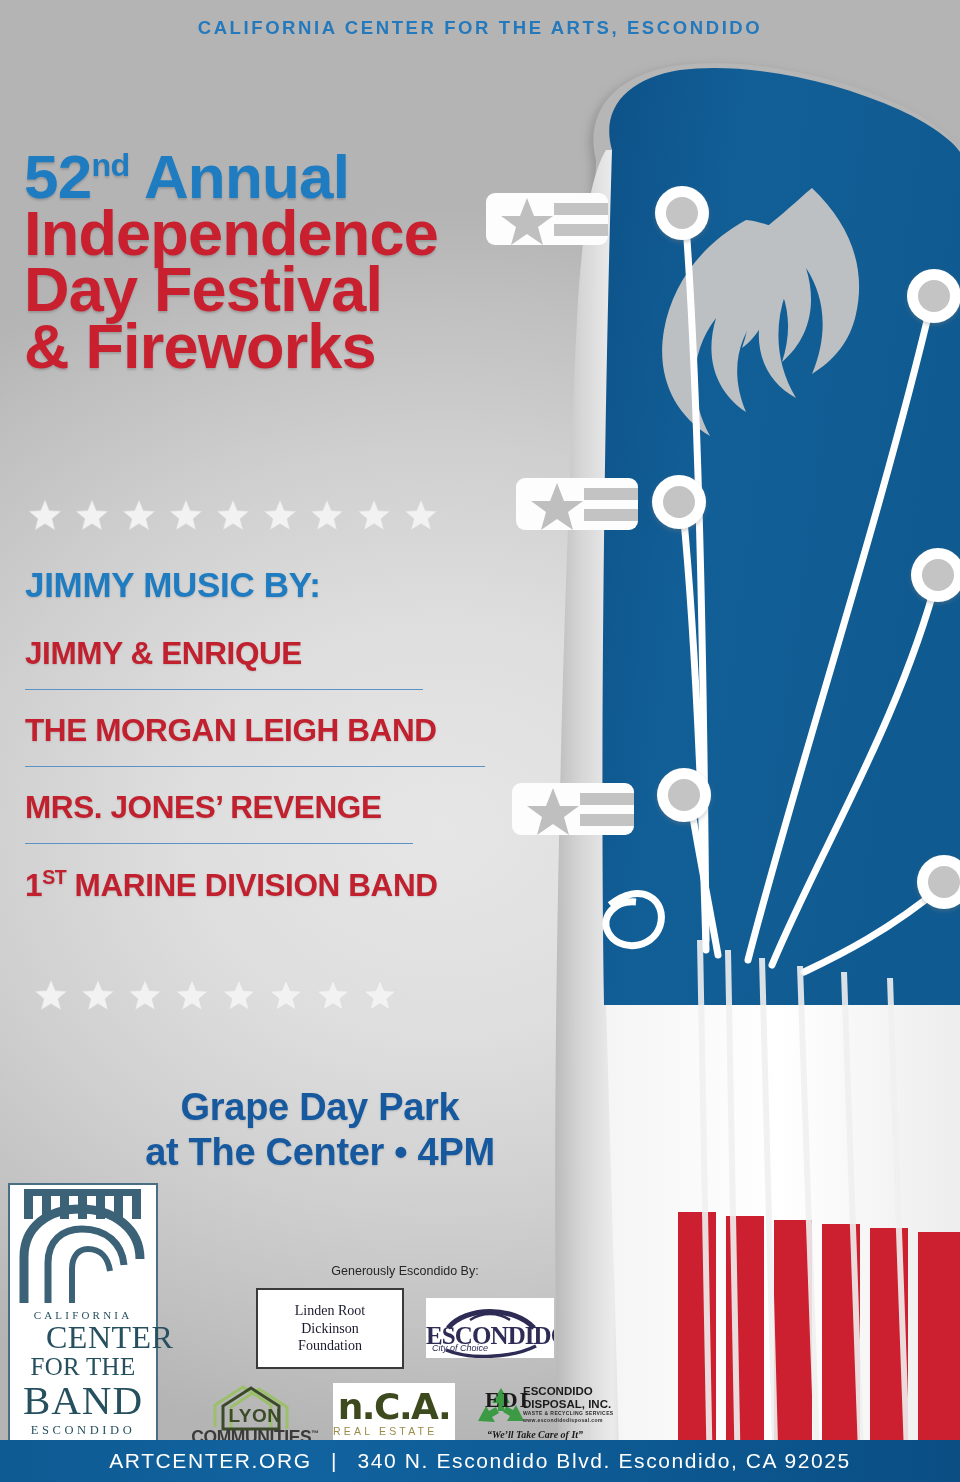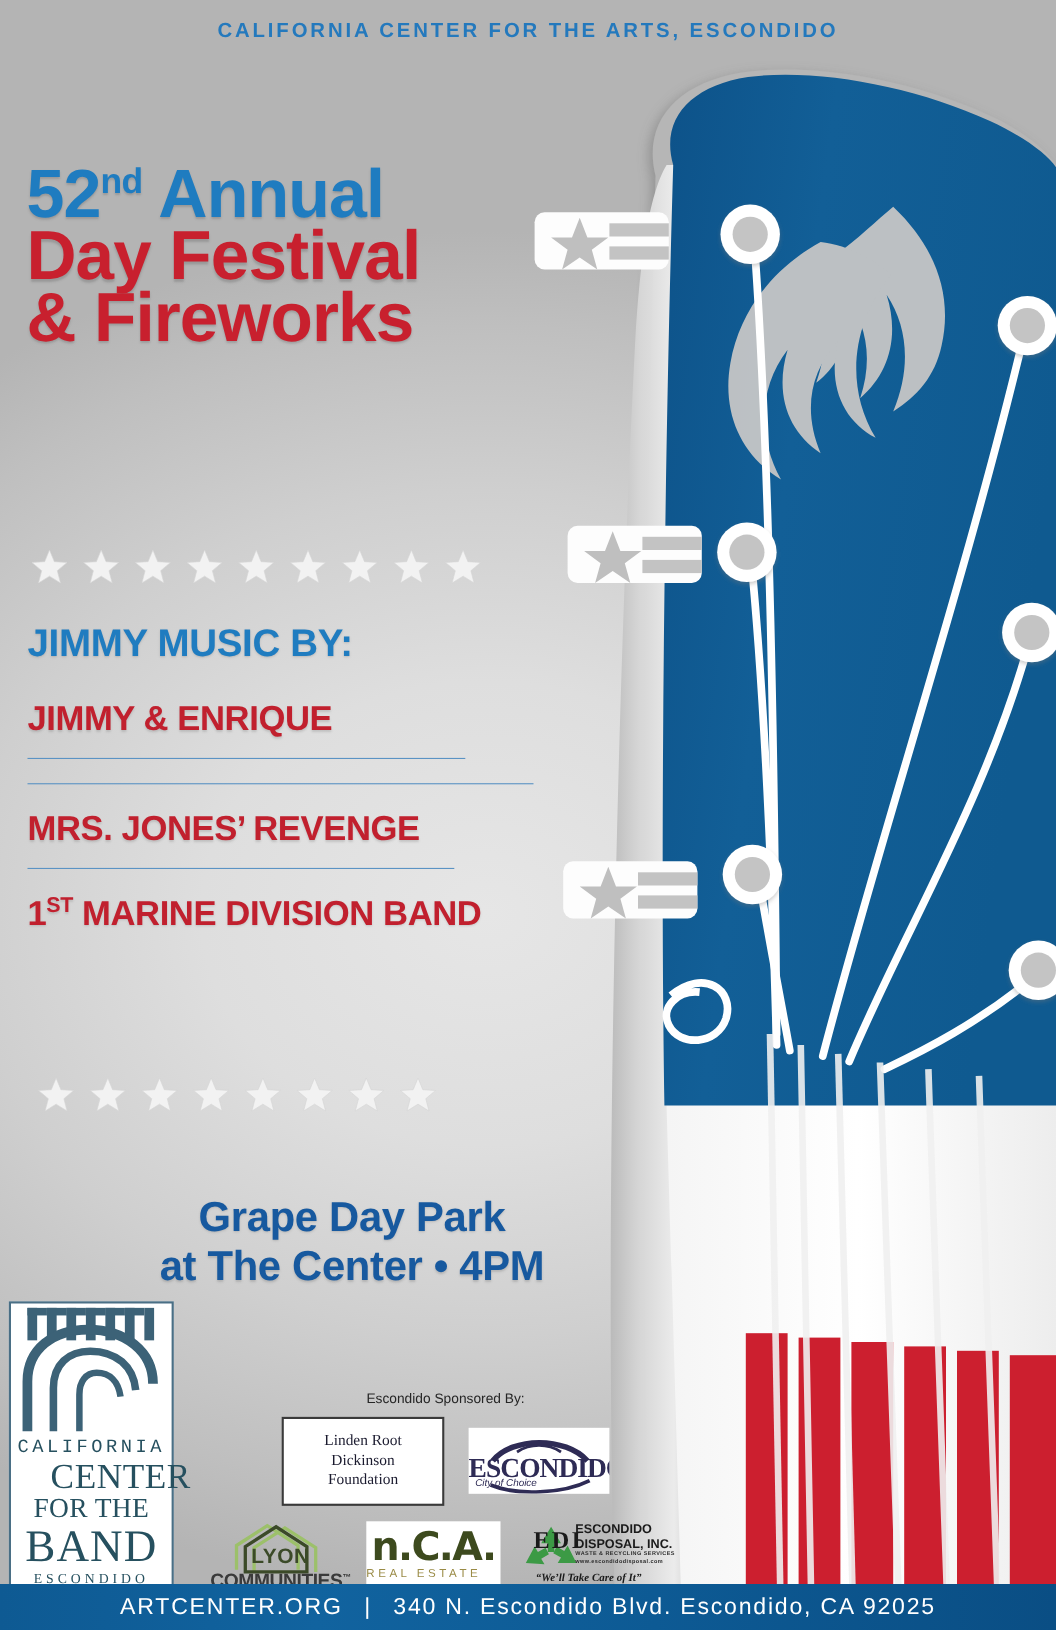--- a/index.html
+++ b/index.html
@@ -160,21 +160,21 @@
     flex-direction: column;
     align-items: center;
   }
   .ccae-mark { margin-top: 2px; }
   .ccae-words {
     width: 100%;
     text-align: center;
     color: #26505f;
     margin-top: 2px;
   }
-  .ccae-ca      { font-size: 17px; letter-spacing: 3.2px; font-weight: normal; font-family:Liberation Mono, monospace;}
+  .ccae-ca      { font-size: 11px; letter-spacing: 3.2px; font-weight: normal; font-family:Liberation Serif, serif;}
   .ccae-center  { font-size: 32px; letter-spacing: 0.5px; font-family:"Liberation Serif", serif; line-height: 1.02; padding-left: 36px; }
   .ccae-forthe  { font-size: 25px; letter-spacing: 0.3px; font-family:"Liberation Serif", serif; line-height: 1.05; }
   .ccae-arts    { font-size: 41px; letter-spacing: 1px; font-family:"Liberation Serif", serif; line-height: 1.0; }
   .ccae-esc     { font-size: 12.5px; letter-spacing: 3.6px; font-family:"Liberation Serif", serif; margin-top: 2px;}
 
   
   .sponsors {
     position: absolute;
     left: 170px;
     top: 1264px;
@@ -515,20 +515,21 @@
       </g>
     </svg>
   </div>
 
   <div class="header-bar">
     <div class="header-title">CALIFORNIA CENTER FOR THE ARTS, ESCONDIDO</div>
   </div>
 
   <div class="headline">
     <div class="line ln-1"><span>52</span><sup>nd</sup><span> Annual</span></div>
+    <div class="line ln-2">Independence</div>
     <div class="line ln-3">Day Festival</div>
     <div class="line ln-4">&amp; Fireworks</div>
   </div>
 
   <div class="star-row top" id="starsTop">
       <svg class="star" viewBox="0 0 34 34">
         <polygon points="17,2 21.4,12.6 33,13.3 24.1,20.8 27,32 17,25.8 7,32 9.9,20.8 1,13.3 12.6,12.6" fill="#f2f2f2" stroke="#d6d6d6" stroke-width="0.6"></polygon>
       </svg>
       <svg class="star" viewBox="0 0 34 34">
         <polygon points="17,2 21.4,12.6 33,13.3 24.1,20.8 27,32 17,25.8 7,32 9.9,20.8 1,13.3 12.6,12.6" fill="#f2f2f2" stroke="#d6d6d6" stroke-width="0.6"></polygon>
@@ -555,20 +556,21 @@
         <polygon points="17,2 21.4,12.6 33,13.3 24.1,20.8 27,32 17,25.8 7,32 9.9,20.8 1,13.3 12.6,12.6" fill="#f2f2f2" stroke="#d6d6d6" stroke-width="0.6"></polygon>
       </svg>
     </div>
 
   <div class="lineup">
     <div class="lineup-heading">JIMMY MUSIC BY:</div>
 
     <div class="band">JIMMY &amp; ENRIQUE</div>
     <div class="band-rule w1"></div>
 
+    <div class="band">THE MORGAN LEIGH BAND</div>
     <div class="band-rule w2"></div>
 
     <div class="band">MRS. JONES’ REVENGE</div>
     <div class="band-rule w3"></div>
 
     <div class="band"><span>1</span><sup>ST</sup><span> MARINE DIVISION BAND</span></div>
   </div>
 
   <div class="star-row bot" id="starsBot">
       <svg class="star" viewBox="0 0 34 34">
@@ -628,21 +630,21 @@
     <div class="ccae-words">
       <div class="ccae-ca">CALIFORNIA</div>
       <div class="ccae-center">CENTER</div>
       <div class="ccae-forthe">FOR THE</div>
       <div class="ccae-arts">BAND</div>
       <div class="ccae-esc">ESCONDIDO</div>
     </div>
   </div>
 
   <div class="sponsors">
-    <div class="sponsor-caption">Escondido Sponsored By:</div>
+    <div class="sponsor-caption">Generously Escondido By:</div>
 
     <div class="sponsor-row r1">
       <div class="lrd-box">
         <div>Linden Root Dickinson</div>
         <div>Foundation</div>
       </div>
 
       <div class="esc-box">
         <svg width="128" height="60" viewBox="0 0 128 60" style="position:absolute;left:0;top:0" aria-hidden="true">
           <path d="M22,30 C40,8 88,8 108,30" stroke="#2e2b55" stroke-width="5" fill="none"></path>

